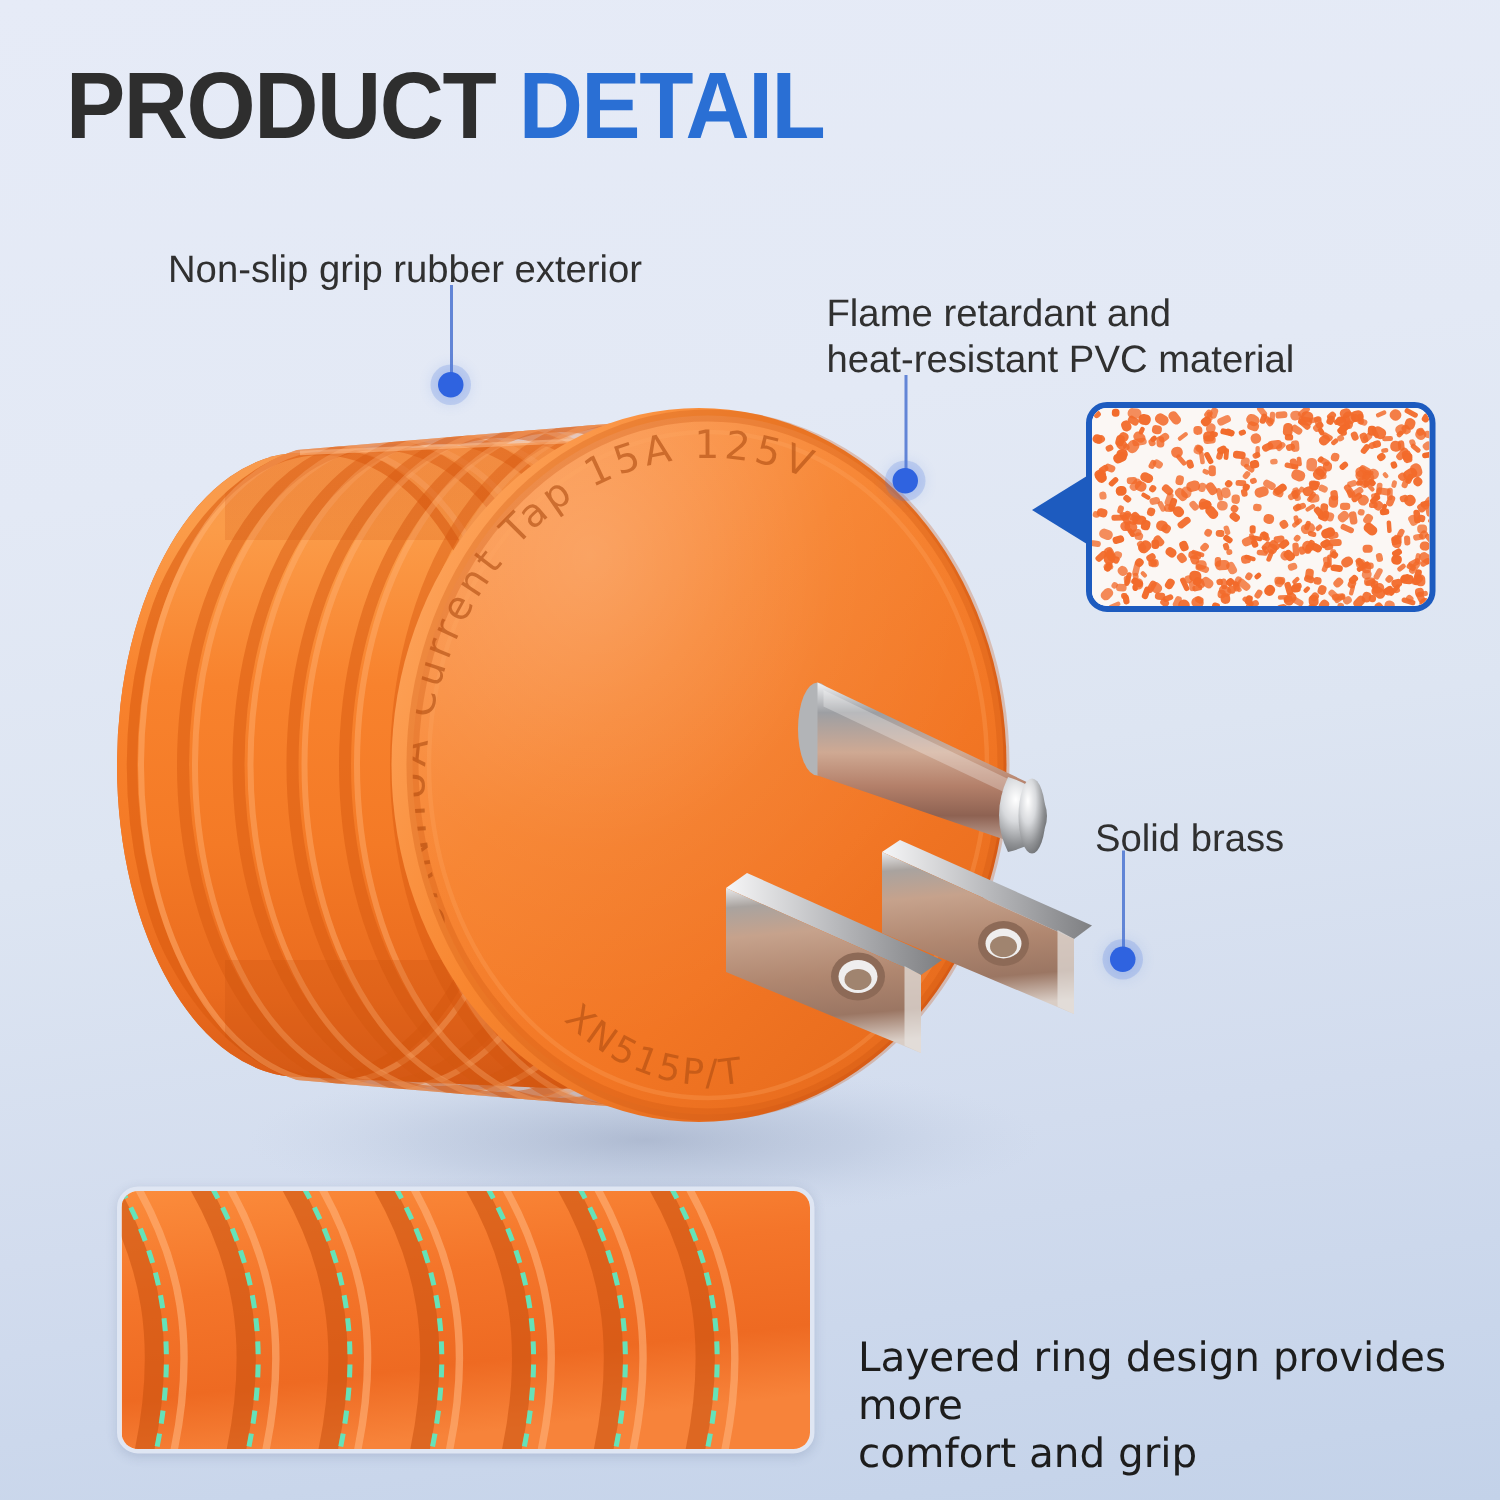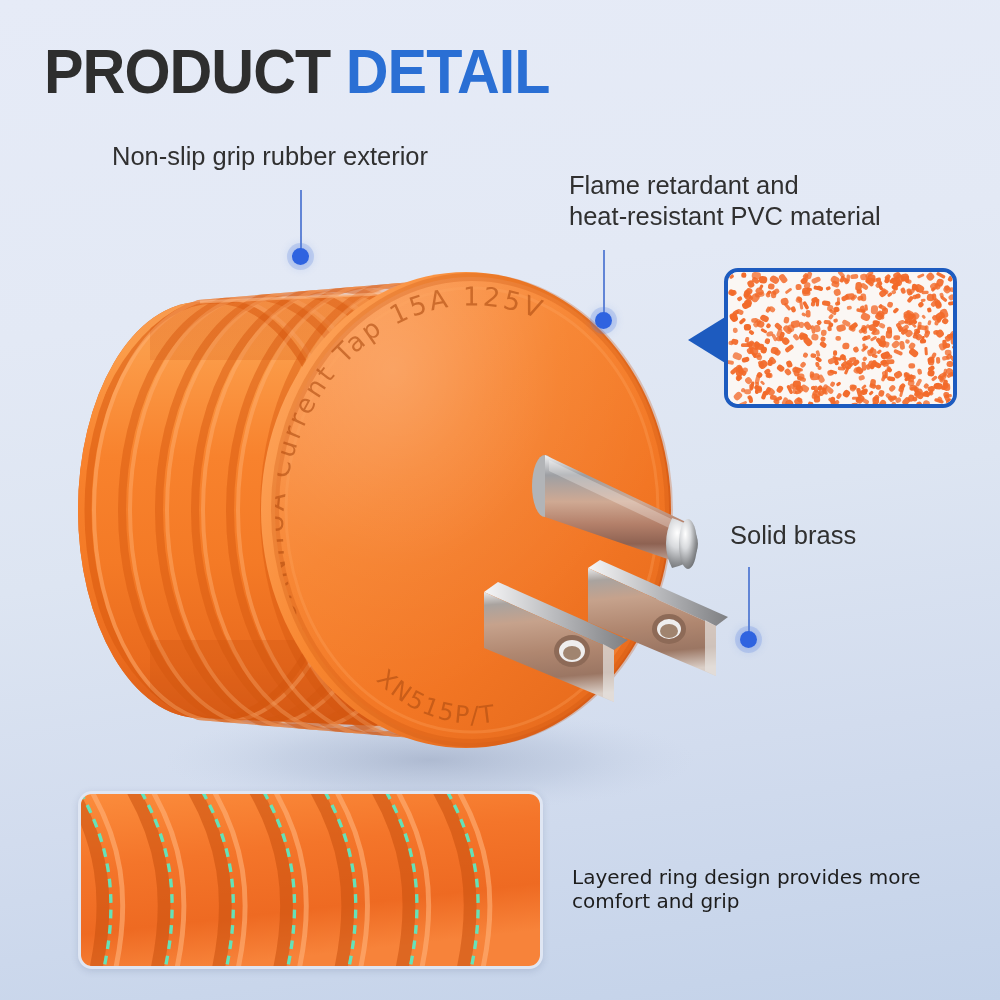--- a/index.html
+++ b/index.html
@@ -20,26 +20,27 @@
   }
   #title .w1 { color:#2e2e2e; }
   #title .w2 { color:#2a6fd4; }
 
   
   .callout {
     position:absolute; color:#303030;
     font-size:25.5px; line-height:1.22; font-weight:400;
     font-family:"Liberation Sans", sans-serif;
     white-space:pre-line;
+    margin-top:24px;
   }
   #callout-grip     { left:112px; top:141px; }
-  #callout-pvc      { left:569px; top:170px; }
+  #callout-pvc      { left:551px; top:170px; }
   #callout-brass    { left:730px; top:520px; }
   #callout-rings    { left:572px; top:866px;
-                      font-family:"DejaVu Sans", sans-serif; font-size:20px;
+                      font-family:"DejaVu Sans", sans-serif; font-size:27px;
                       line-height:1.18; color:#1d1d1d; }
 
   
   .leader { position:absolute; background:#5b7fd4; width:2px; opacity:.95; }
   .dot {
     position:absolute; width:17px; height:17px; border-radius:50%;
     background:#2f63e0;
     box-shadow:0 0 0 5px rgba(80,125,225,.22), 0 0 9px 4px rgba(80,125,225,.18);
   }
 

